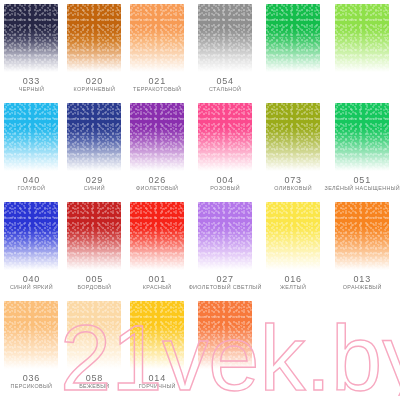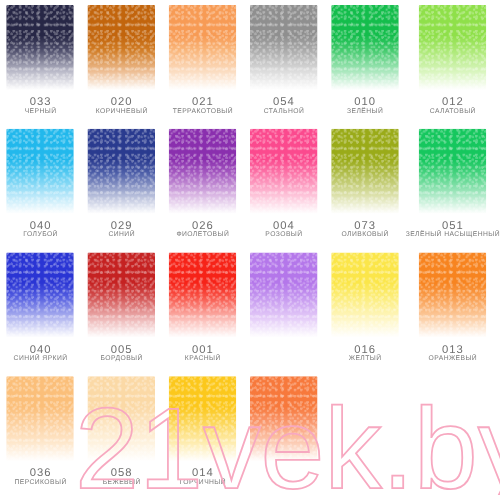--- a/index.html
+++ b/index.html
@@ -123,33 +123,25 @@
         <div class="labels">
           <span class="code">054</span>
           <span class="name">СТАЛЬНОЙ</span>
         </div>
       </div>
       <div class="cell">
         <div class="swatch">
           <div class="ink" style="background: linear-gradient(rgb(20, 189, 76) 0%, rgb(20, 189, 76) 36%, rgb(63, 201, 106) 52%, rgb(169, 231, 189) 78%, rgb(255, 255, 255) 100%);"></div>
           <div class="grain"></div>
         </div>
-        <div class="labels">
-          <span class="code">010</span>
-          <span class="name">ЗЕЛЁНЫЙ</span>
-        </div>
       </div>
       <div class="cell">
         <div class="swatch">
           <div class="ink" style="background: linear-gradient(rgb(143, 224, 74) 0%, rgb(143, 224, 74) 36%, rgb(169, 232, 113) 52%, rgb(216, 245, 189) 78%, rgb(255, 255, 255) 100%);"></div>
           <div class="grain"></div>
-        </div>
-        <div class="labels">
-          <span class="code">012</span>
-          <span class="name">САЛАТОВЫЙ</span>
         </div>
       </div>
       <div class="cell">
         <div class="swatch">
           <div class="ink" style="background: linear-gradient(rgb(34, 184, 236) 0%, rgb(34, 184, 236) 36%, rgb(83, 201, 241) 52%, rgb(183, 231, 249) 78%, rgb(255, 255, 255) 100%);"></div>
           <div class="grain"></div>
         </div>
         <div class="labels">
           <span class="code">040</span>
           <span class="name">ГОЛУБОЙ</span>
@@ -232,20 +224,24 @@
         </div>
         <div class="labels">
           <span class="code">001</span>
           <span class="name">КРАСНЫЙ</span>
         </div>
       </div>
       <div class="cell">
         <div class="swatch">
           <div class="ink" style="background: linear-gradient(rgb(180, 119, 234) 0%, rgb(180, 119, 234) 36%, rgb(196, 150, 239) 52%, rgb(229, 205, 248) 78%, rgb(255, 255, 255) 100%);"></div>
           <div class="grain"></div>
+        </div>
+        <div class="labels">
+          <span class="code">027</span>
+          <span class="name">ФИОЛЕТОВЫЙ СВЕТЛЫЙ</span>
         </div>
       </div>
       <div class="cell">
         <div class="swatch">
           <div class="ink" style="background: linear-gradient(rgb(251, 230, 74) 0%, rgb(251, 230, 74) 36%, rgb(252, 237, 121) 52%, rgb(254, 246, 196) 78%, rgb(255, 255, 255) 100%);"></div>
           <div class="grain"></div>
         </div>
         <div class="labels">
           <span class="code">016</span>
           <span class="name">ЖЕЛТЫЙ</span>

